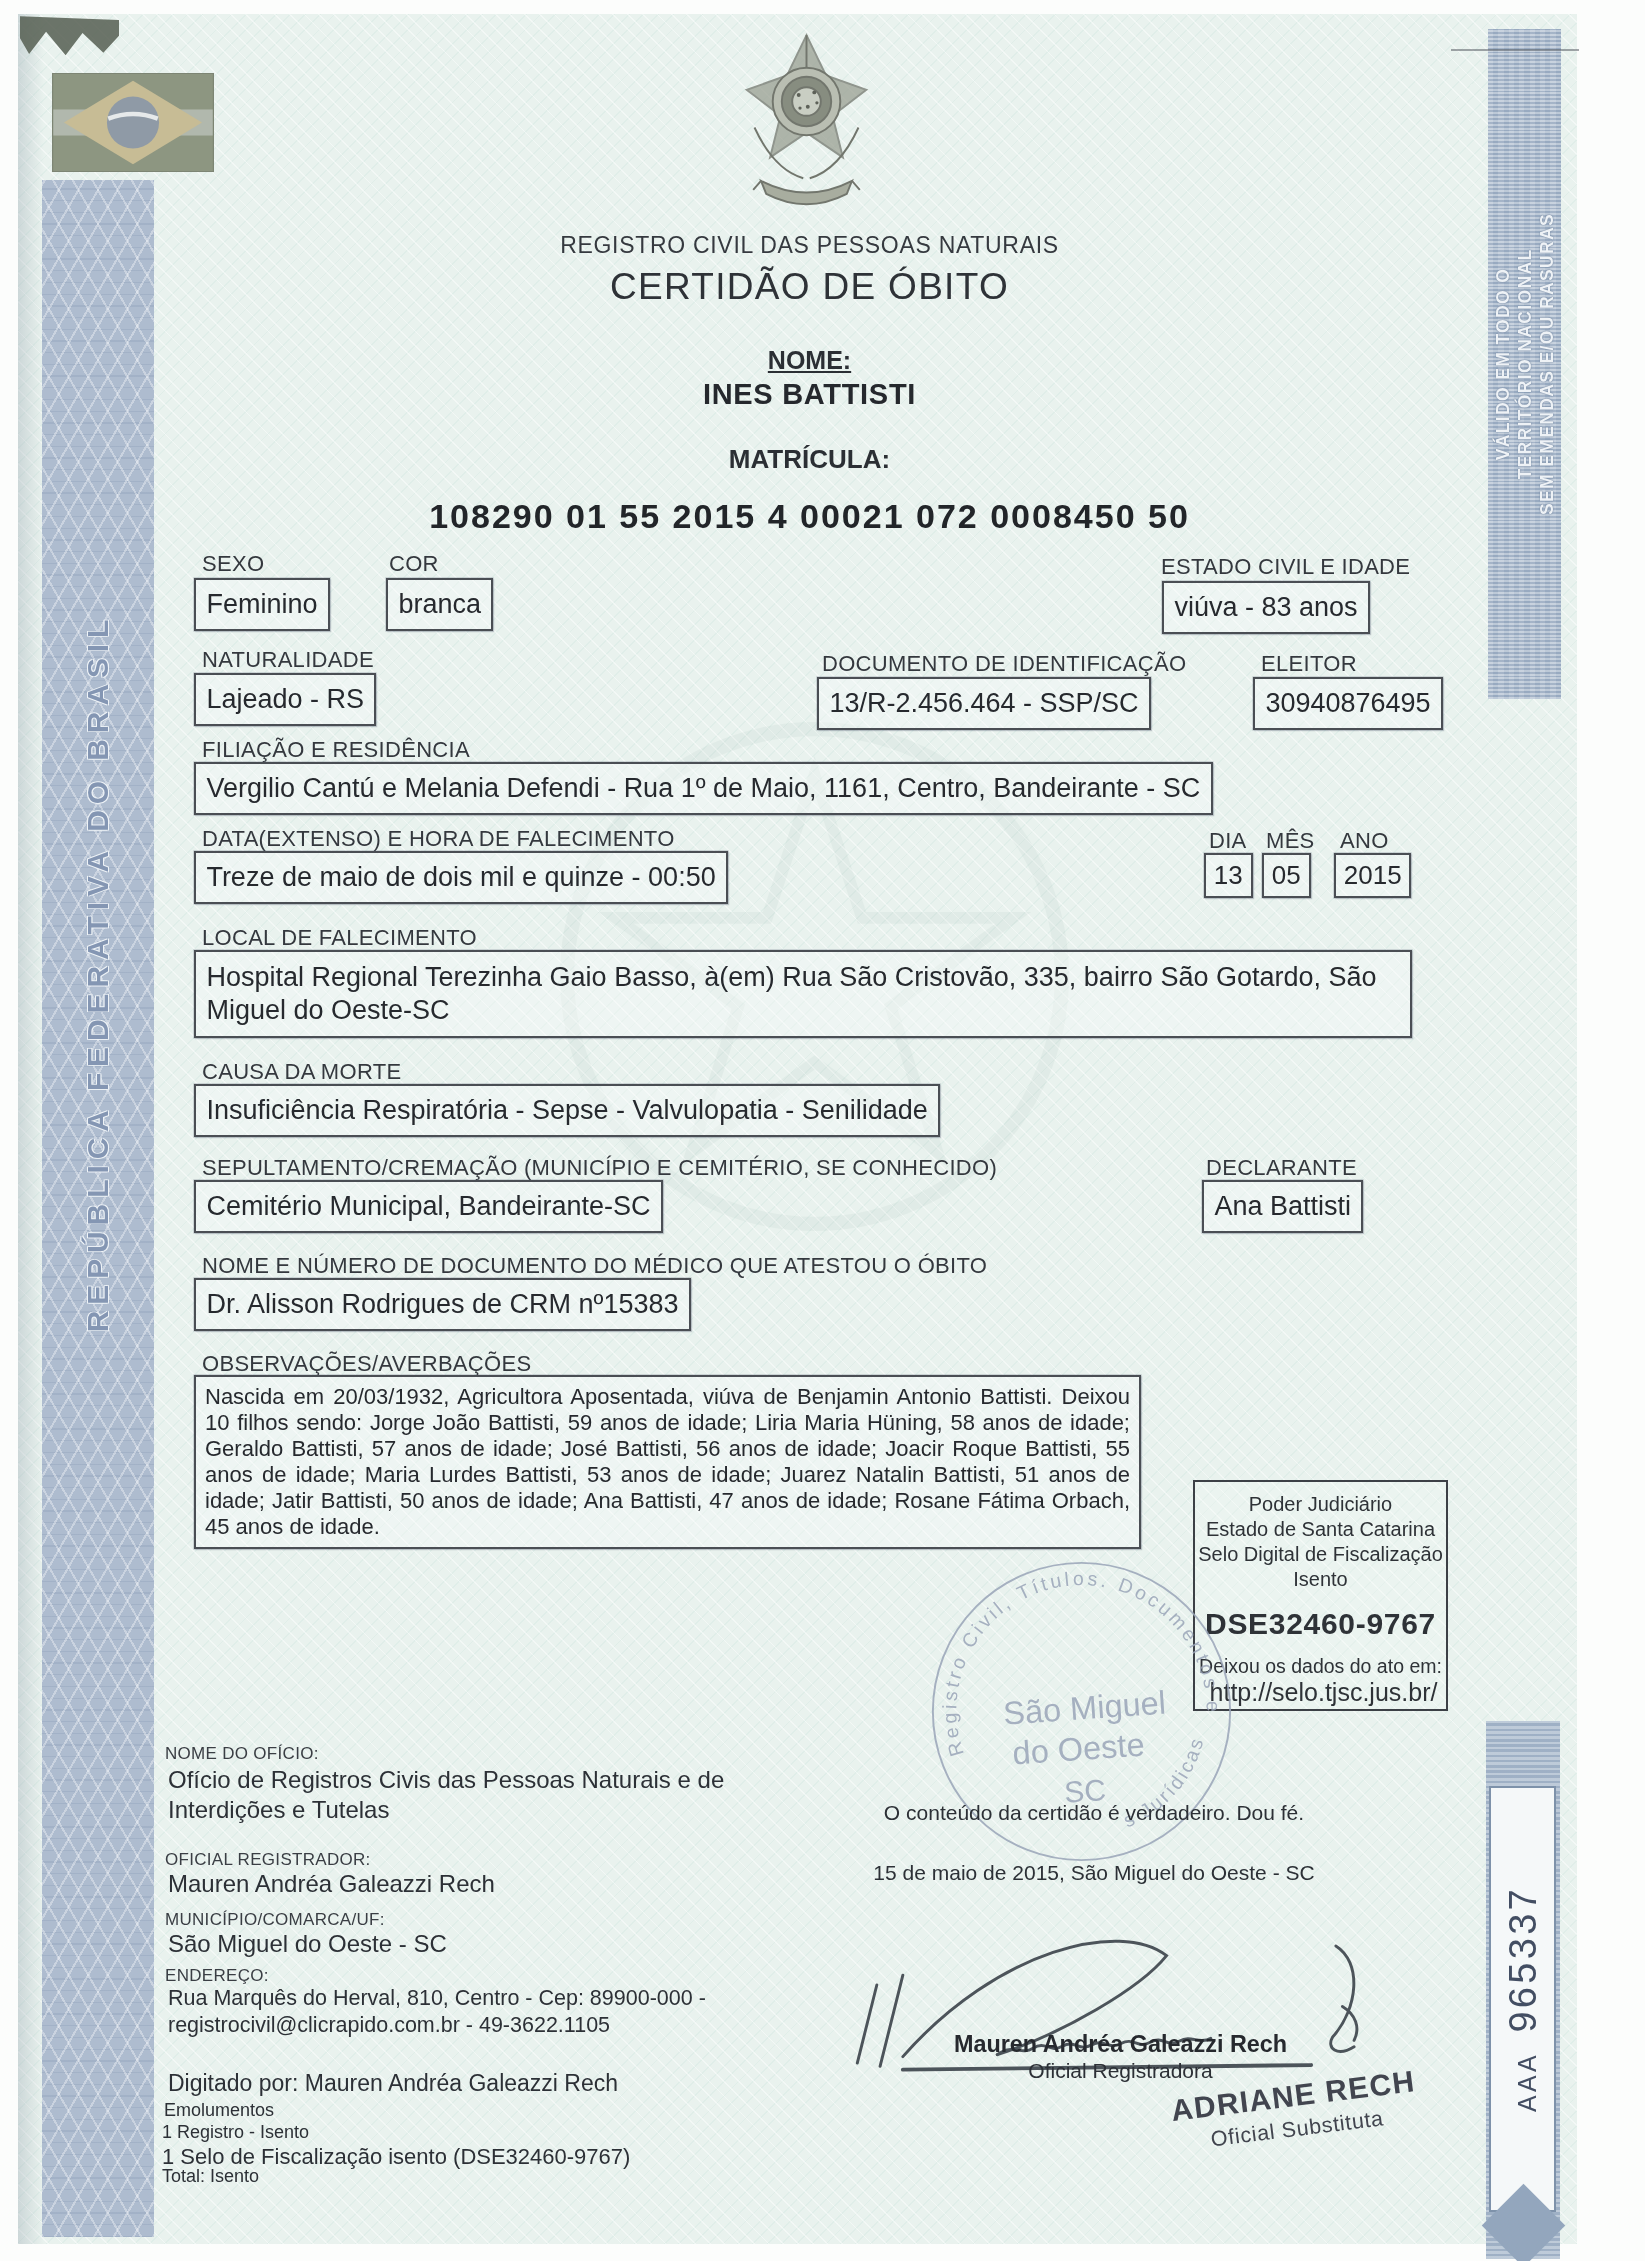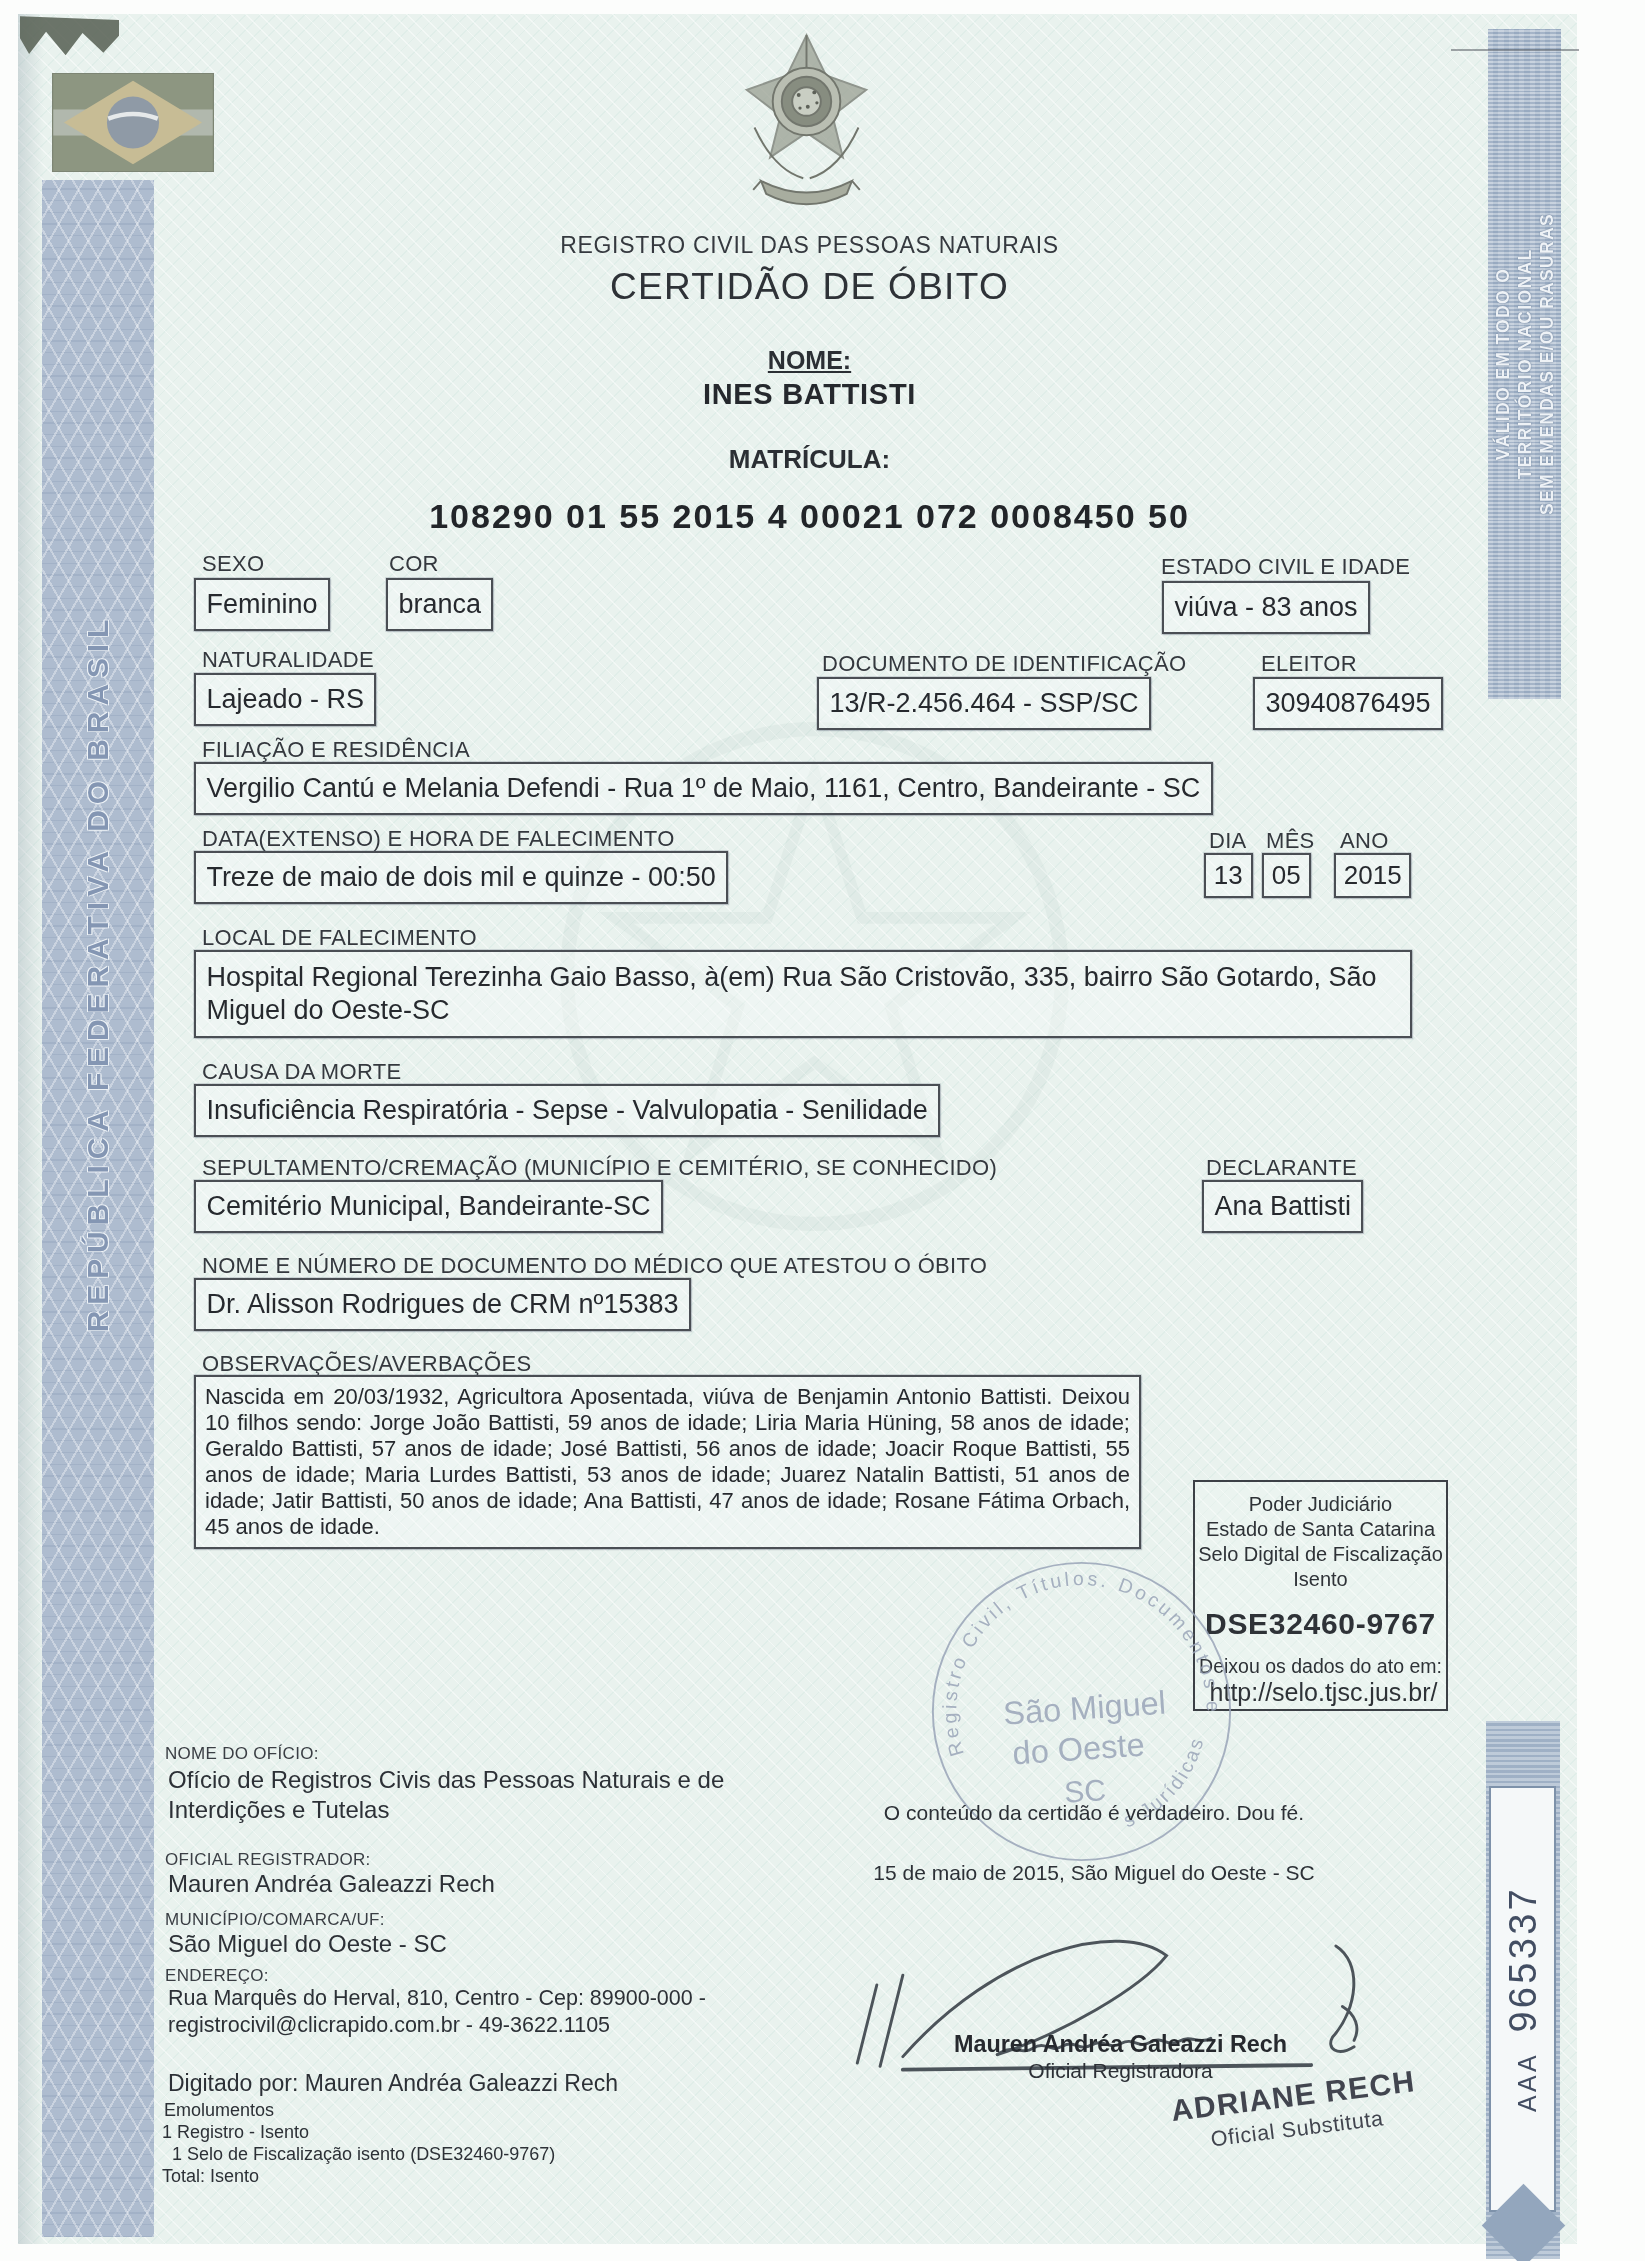--- a/index.html
+++ b/index.html
@@ -302,15 +302,15 @@
 <div class="signer-title">Oficial Registradora</div>
 
 <div class="adriane-stamp">
   <div class="adriane-name">ADRIANE RECH</div>
   <div class="adriane-title">Oficial Substituta</div>
 </div>
 
 <div class="plain" style="left:168px;top:2070px;font-size:23px">Digitado por: Mauren Andréa Galeazzi Rech</div>
 <div class="plain" style="left:164px;top:2100px;font-size:18px">Emolumentos</div>
 <div class="plain" style="left:162px;top:2122px;font-size:18px">1 Registro - Isento</div>
-<div class="plain" style="left:172px;top:2144px;font-size:18px">1 Selo de Fiscalização isento (DSE32460-9767)</div>
+<div class="plain" style="left:162px;top:2144px;font-size:22px">1 Selo de Fiscalização isento (DSE32460-9767)</div>
 <div class="plain" style="left:162px;top:2166px;font-size:18px">Total: Isento</div>
 
 
 </body></html>

